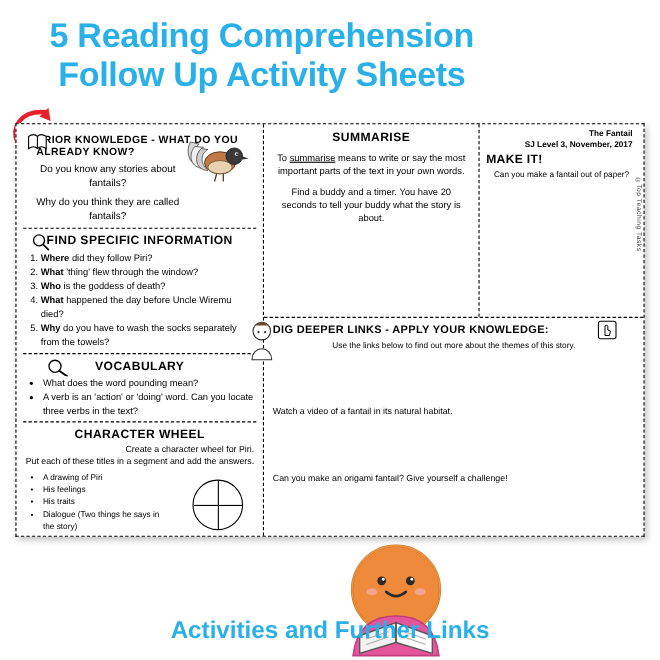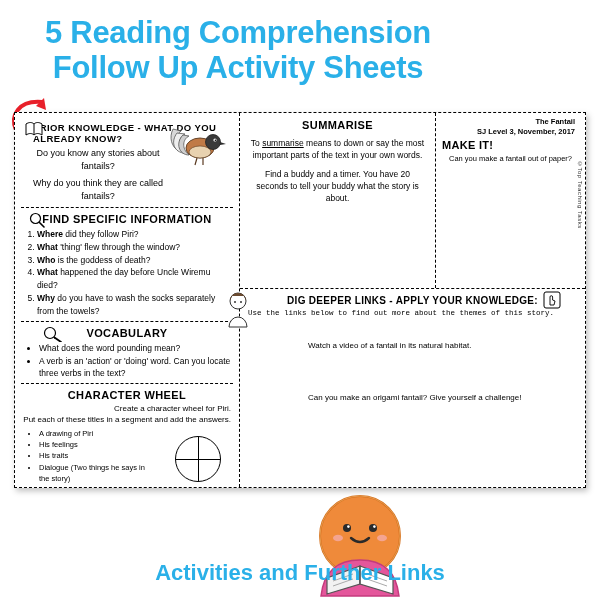--- a/index.html
+++ b/index.html
@@ -125,23 +125,23 @@
     background-image:
       repeating-linear-gradient(0deg,#000 0 3px, #fff 3px 6px),
       repeating-linear-gradient(90deg,#000 0 3px, rgba(255,255,255,0) 3px 6px);
     background-blend-mode:screen;
     border:2px solid #fff;
     outline:1px solid #fff;
   }
   .qr-make { width:58px; height:58px; margin:4px auto 0; }
   .qr-link { width:46px; height:46px; }
 
-  .dig-title { text-align:center; font-size:10px; font-weight:bold; letter-spacing:0.3px; margin:2px 0 3px; }
-  .dig-sub { font-size:7.5px; margin-bottom:5px;font-family:Liberation Mono, monospace; }
-  .link-row { display:flex; align-items:center; margin:4px 0 6px 0; }
+  .dig-title { text-align:left; font-size:10px; font-weight:bold; letter-spacing:0.3px; margin:2px 0 3px; }
+  .dig-sub { text-align:center; font-size:7.5px; margin-bottom:5px; }
+  .link-row { display:flex; margin:4px 0 6px 0;flex-direction:column; }
   .link-row .qr-link { margin-right:14px; }
   .link-row .lab { font-size:8px; }
 
   .vert-credit {
     position:absolute;
     right:2px; top:48px;
     font-size:6px;
     writing-mode:vertical-rl;
     color:#333;
     letter-spacing:0.5px;
@@ -242,21 +242,21 @@
     </div>
   </div>
 
   <div class="col-right">
 
     <div class="r-top">
 
       <div class="r-sum">
         <div class="sec-title">SUMMARISE</div>
         <p class="sum-p">
-          <span>To </span><u>summarise</u><span> means to down or say the most important parts of the text in your own words.</span>
+          <span>To </span><u>summarise</u><span> means to write or say the most important parts of the text in your own words.</span>
         </p>
         <p class="sum-p">Find a buddy and a timer. You have 20 seconds to tell your buddy what the story is about.</p>
       </div>
 
       <div class="r-make">
         <div class="meta">
           <div>The Fantail</div>
           <div>SJ Level 3, November, 2017</div>
         </div>
         <div class="make-title">MAKE IT!</div>

